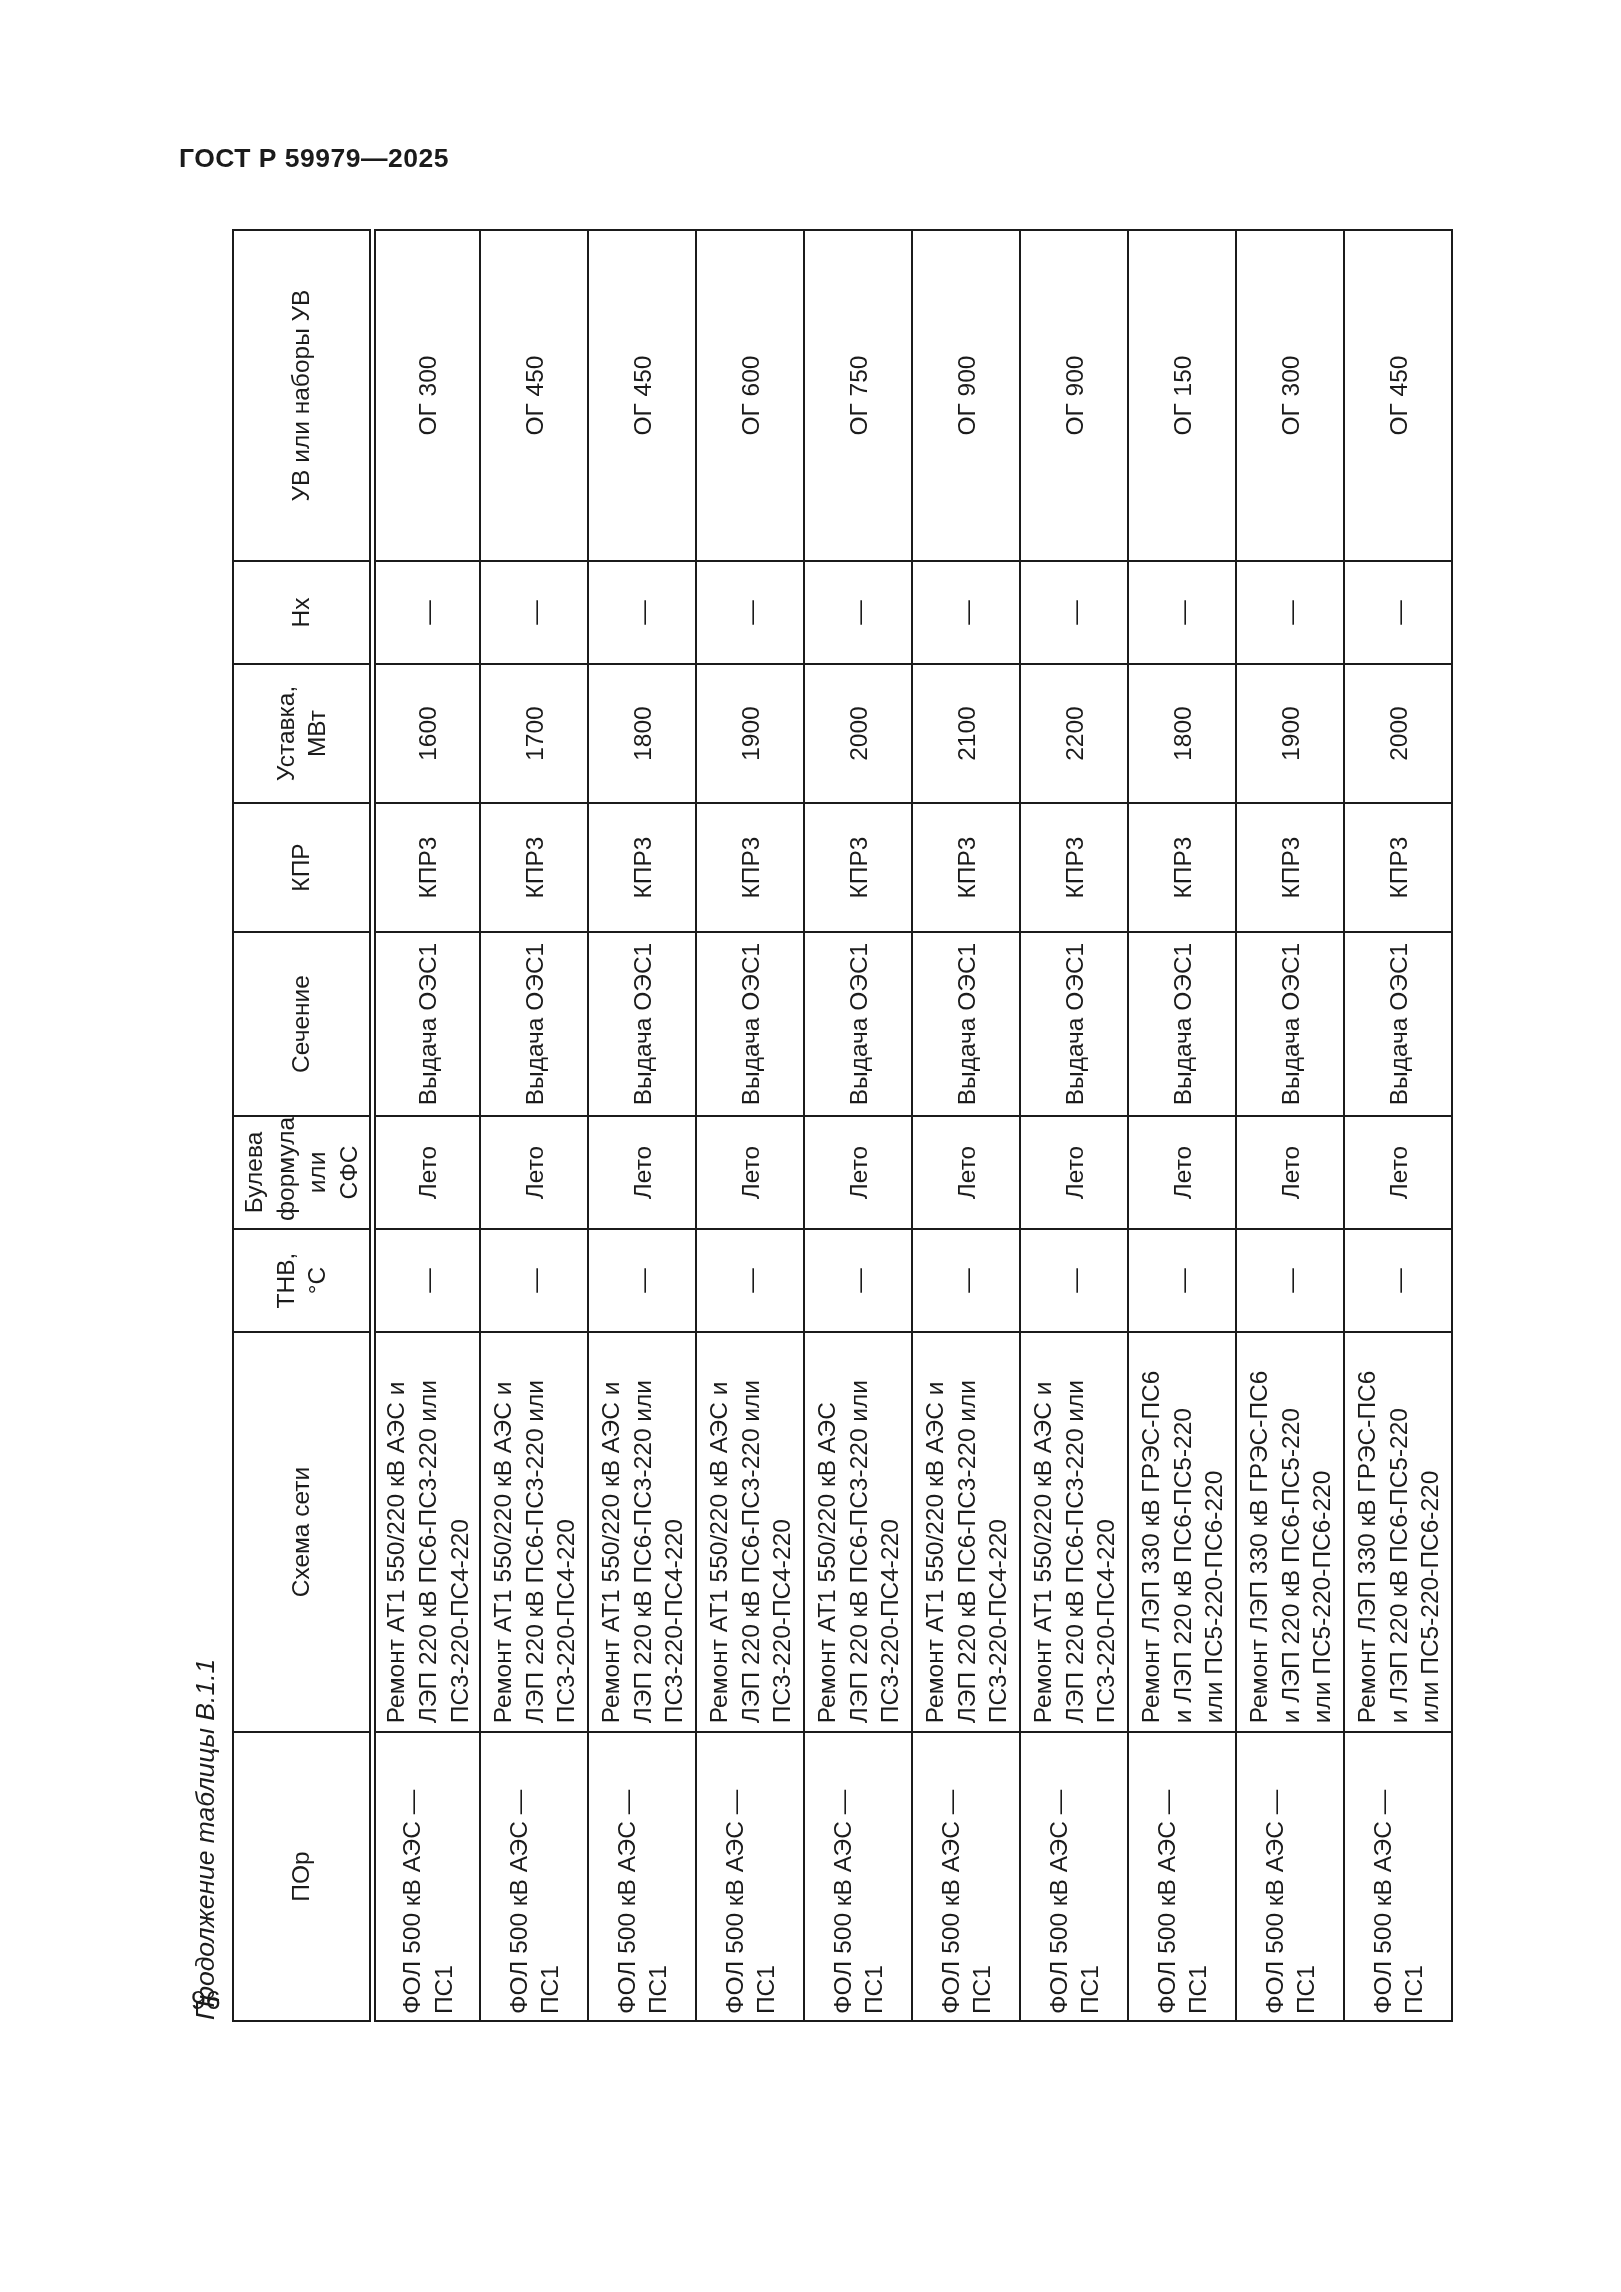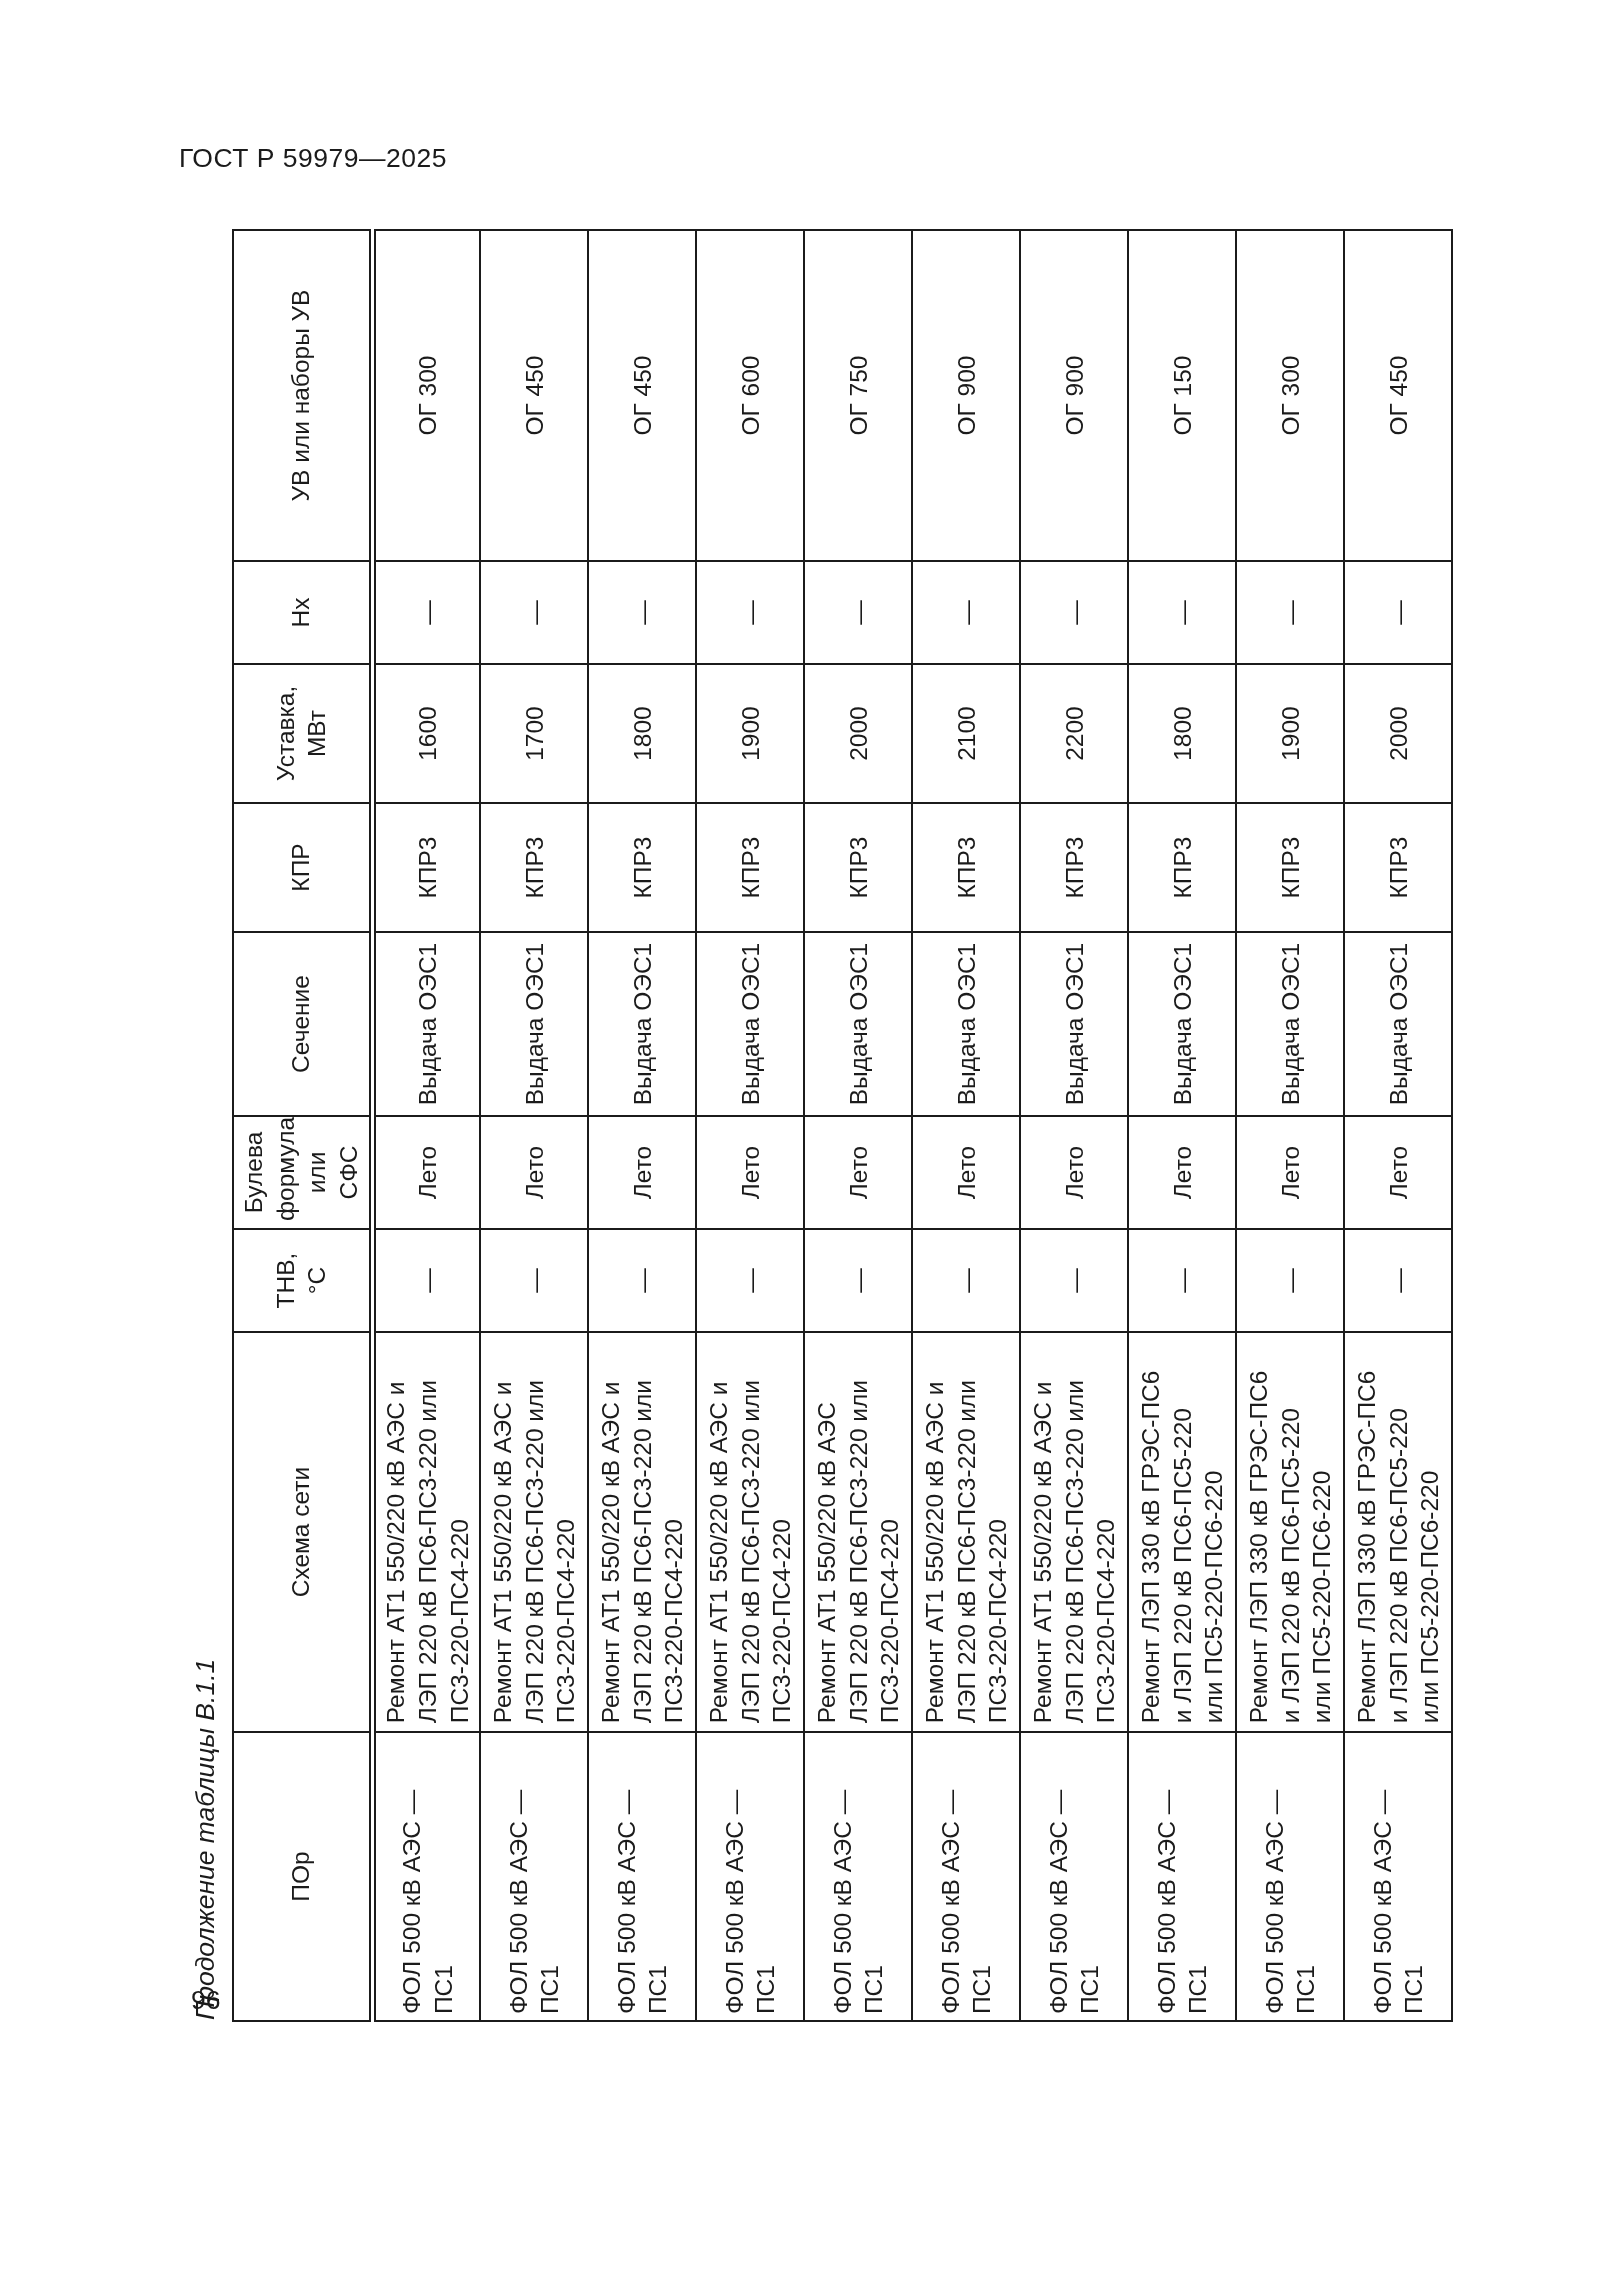--- a/index.html
+++ b/index.html
@@ -8,21 +8,21 @@
     position:relative;
     width:1621px;height:2293px;
     background:#ffffff;
     font-family:"Liberation Sans","DejaVu Sans",sans-serif;
     color:#1b1b1b;
     overflow:hidden;
     margin:0 auto;
   }
   .doc-header{
     position:absolute;left:179px;top:143px;
-    font-size:26.5px;font-weight:normal;letter-spacing:0.5px;
+    font-size:26.5px;font-weight:bold;letter-spacing:0.5px;
     white-space:nowrap;
   }
   .page-number{
     position:absolute;left:191px;top:1985px;
     font-size:26.5px;
   }
   .rotated-wrap{
     position:absolute;left:189px;top:230px;
     width:1213px;height:1792px;
   }

